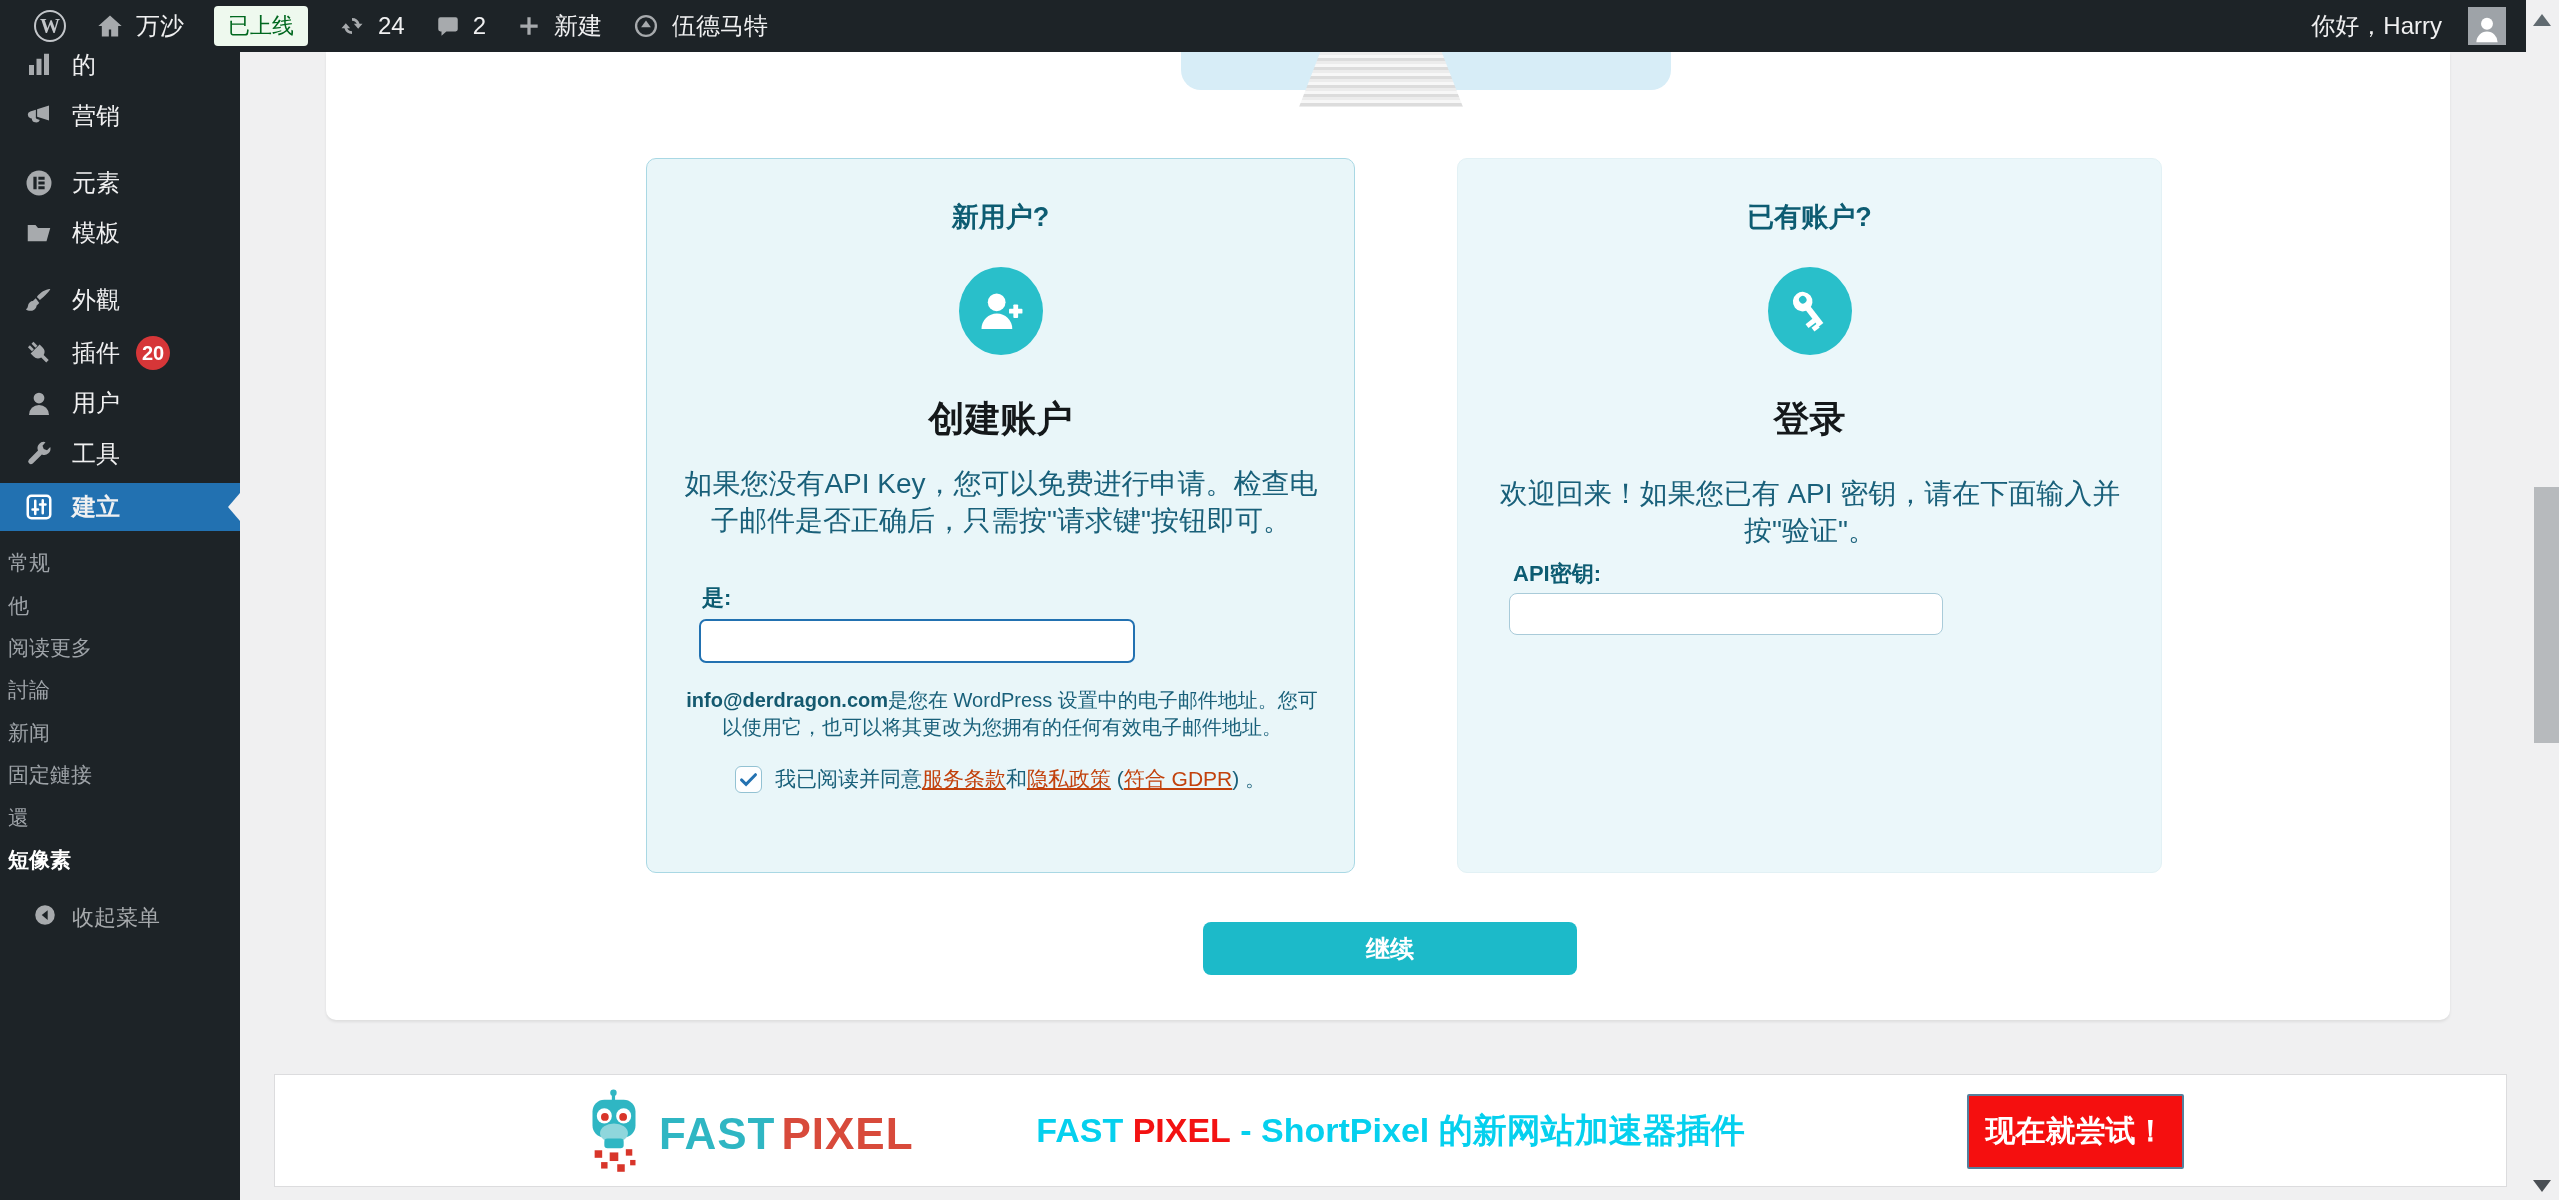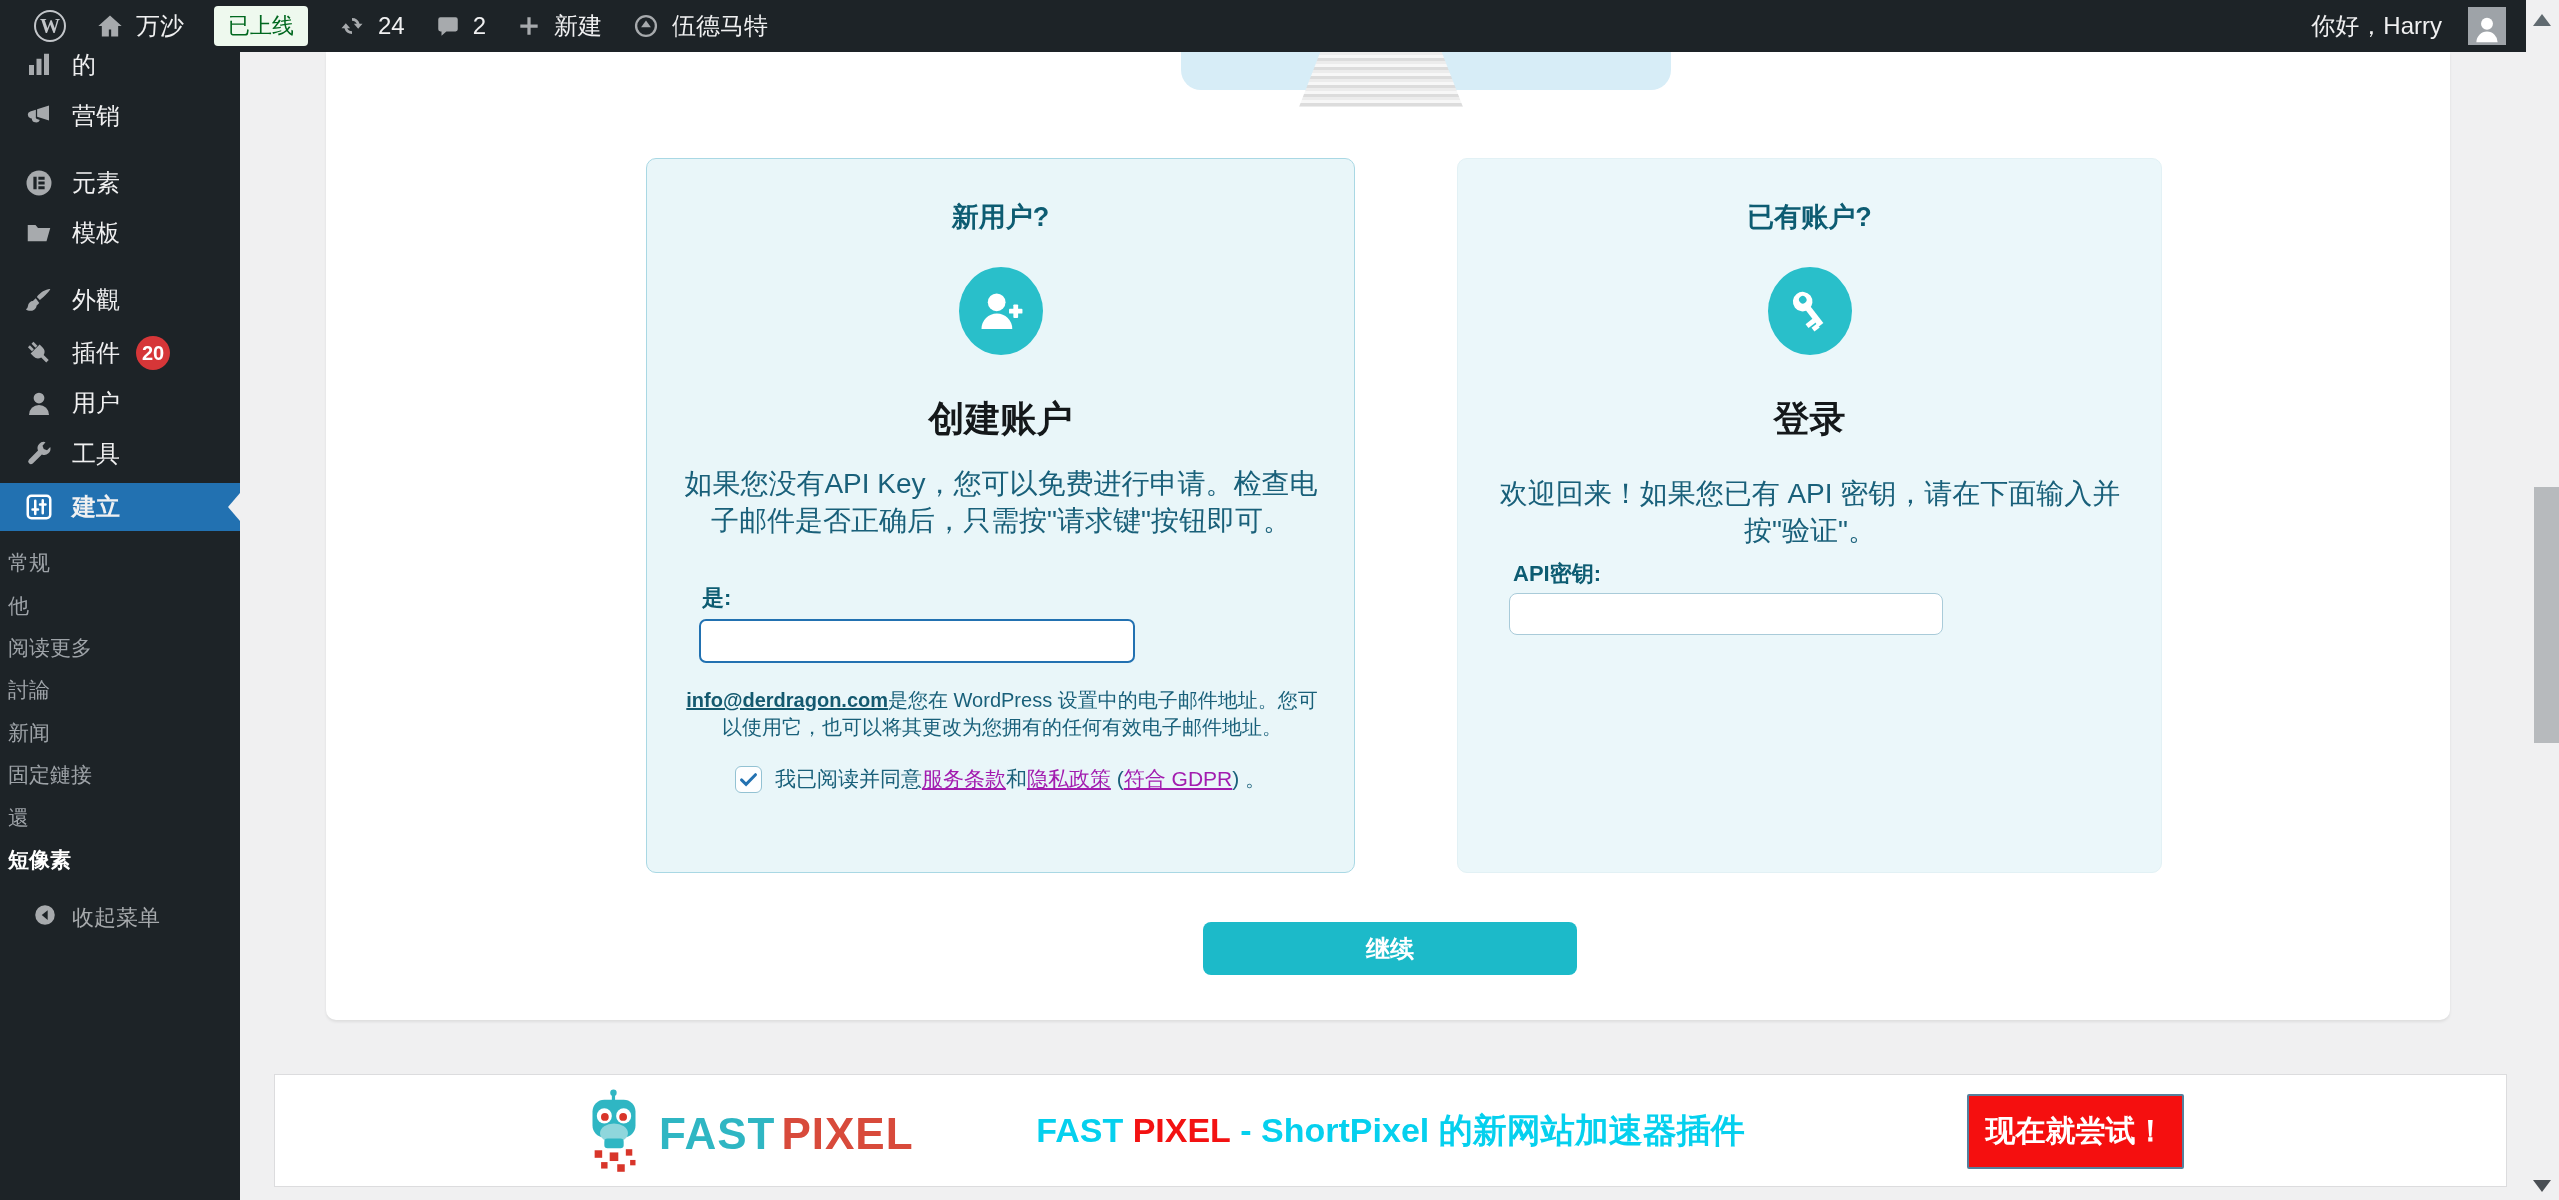--- a/index.html
+++ b/index.html
@@ -52,27 +52,27 @@
   .card h2 { position:absolute; top:236px; width:100%; text-align:center; font-size:36px; color:#14181a; }
   .card .desc { position:absolute; top:306px; left:24px; width:660px; text-align:center; font-size:28px; line-height:1.33; color:#19607a; }
   .card-right .desc { top:316px; width:656px; }
   .field-label { position:absolute; left:55px; font-size:22px; font-weight:bold; color:#0d5c72; }
   .card-left .field-label { top:424px; }
   .card-right .field-label { top:400px; }
   .txt-input { position:absolute; background:#fff; font-size:22px; padding:0 12px; color:#2c3338; outline:none; }
   .email-input { left:52px; top:460px; width:436px; height:44px; border:2px solid #2271b1; border-radius:7px; }
   .api-input { left:51px; top:434px; width:434px; height:42px; border:1px solid #a9cbd9; border-radius:8px; }
   .help { position:absolute; top:528px; left:38px; width:634px; text-align:center; font-size:20px; line-height:1.35; color:#19607a; }
-  .help b { color:#14596f;text-decoration:underline; }
+  .help b { color:#14596f; }
   .agree-row { position:absolute; top:606px; width:100%; display:flex; justify-content:center; align-items:center; gap:13px; }
   .checkbox { width:27px; height:27px; background:#fdfeff; border:1px solid #93c2d3; border-radius:6px;
     display:flex; align-items:center; justify-content:center; cursor:pointer; flex:none; }
   .agree-text { font-size:21px; color:#19607a; }
   .agree-text span, .fp-promo span { white-space:pre; }
-  .agree-text a { color:#a21caf; text-decoration:underline; cursor:pointer; }
+  .agree-text a { color:#c2410c; text-decoration:underline; cursor:pointer; }
 
   .continue-btn { position:absolute; left:877px; top:870px; width:374px; height:53px; background:#1cbac9; border:none;
     border-radius:8px; color:#fff; font-size:24px; font-weight:bold; cursor:pointer; font-family:inherit; }
 
   
   .footer-banner { position:absolute; left:274px; top:1074px; width:2233px; height:113px; background:#fff;
     border:1px solid #dcdcde; cursor:pointer; }
   .fp-logo { position:absolute; left:300px; top:14px; display:flex; align-items:center; gap:6px; }
   .fp-logo .word { font-size:44px; font-weight:bold; letter-spacing:1px; }
   .fp-fast { color:#2fb6c3; } .fp-pixel { color:#d84a3b; }

